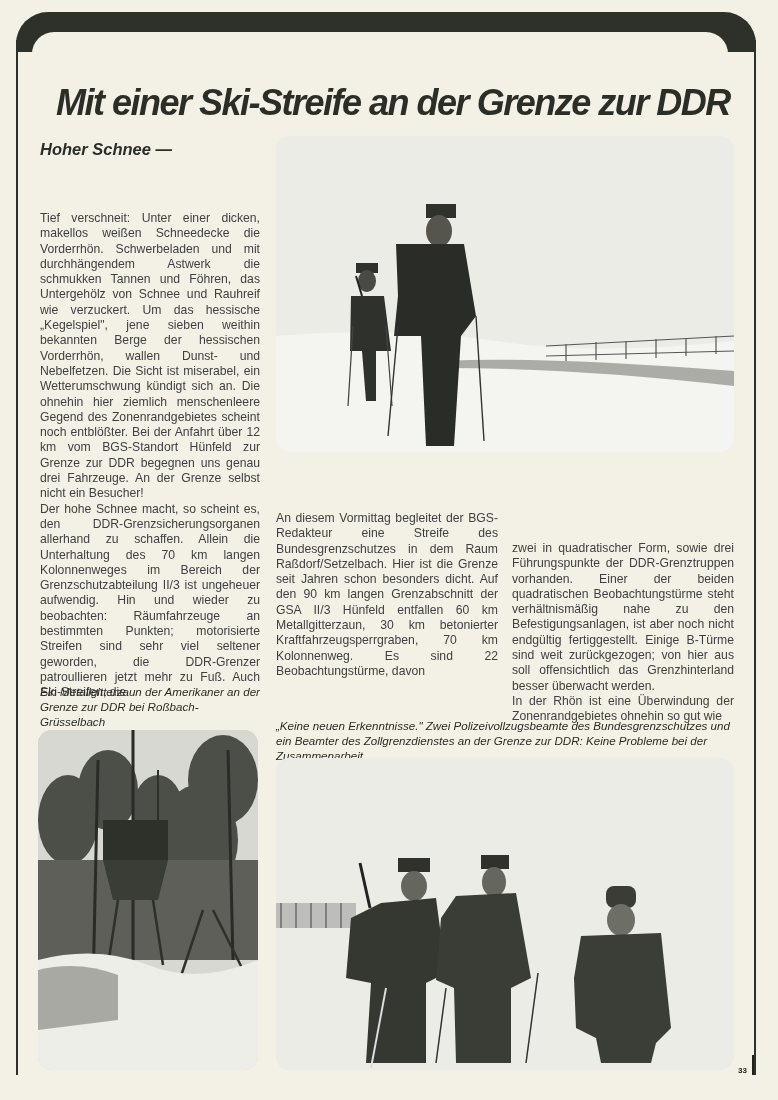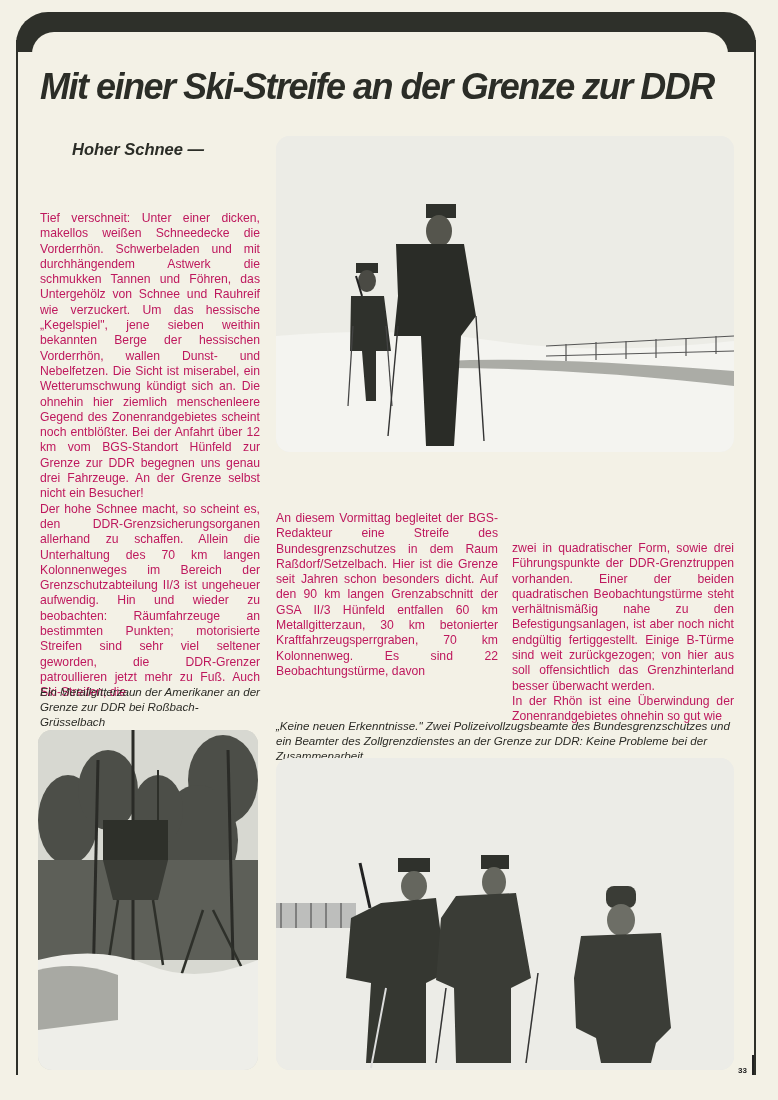--- a/index.html
+++ b/index.html
@@ -3,22 +3,22 @@
 <meta charset="utf-8">
 <style>
   html,body{margin:0;padding:0;}
   body{width:778px;height:1100px;background:#f3f1e6;position:relative;overflow:hidden;font-family:"Liberation Sans",sans-serif;color:#1f1f1c;}
   .page{position:absolute;left:0;top:0;width:778px;height:1100px;}
   .topbar{position:absolute;left:16px;top:12px;width:740px;height:40px;background:#2e302a;border-radius:32px 32px 0 0;}
   .topbar-inner{position:absolute;left:32px;top:32px;width:696px;height:40px;background:#f3f1e6;border-radius:22px 22px 0 0;}
   .rule-left{position:absolute;left:16px;top:40px;width:2px;height:1035px;background:#2e302a;}
   .rule-right{position:absolute;left:754px;top:40px;width:2px;height:1035px;background:#2e302a;}
   .title{position:absolute;left:40px;top:66px;font-size:36px;font-weight:bold;font-style:italic;letter-spacing:-1.5px;color:#2b2d27;white-space:nowrap;}
-  .subhead{position:absolute;left:40px;top:140px;width:220px;font-size:16.5px;font-weight:bold;font-style:italic;line-height:19px;color:#2b2d27;margin-left:32px;}
-  .body-text{position:absolute;font-size:12.2px;line-height:15.3px;text-align:justify;color:#be185d;}
+  .subhead{position:absolute;left:40px;top:140px;width:220px;font-size:16.5px;font-weight:bold;font-style:italic;line-height:19px;color:#2b2d27;}
+  .body-text{position:absolute;font-size:12.2px;line-height:15.3px;text-align:justify;color:#404040;}
   .col1{left:40px;top:211px;width:220px;}
   .col2{left:276px;top:511px;width:222px;}
   .col3{left:512px;top:526px;width:222px;margin-top:15px;}
   .body-text p{margin:0;}
   .caption{position:absolute;font-size:11.6px;font-style:italic;line-height:15px;color:#2b2b26;}
   .cap1{left:276px;top:455px;width:460px;white-space:nowrap;}
   .cap2{left:40px;top:684px;width:220px;}
   .cap3{left:276px;top:718px;width:460px;}
   .photo{position:absolute;border-radius:14px;overflow:hidden;background:#e9e9e2;}
   .photo1{left:276px;top:136px;width:458px;height:316px;background:linear-gradient(180deg,#ececE6 0%,#e7e8e2 60%,#f1f1ec 100%);}
@@ -29,21 +29,21 @@
 </style>
 </head>
 <body>
 
 <div class="page">
   <div class="topbar"></div>
   <div class="topbar-inner"></div>
   <div class="rule-left"></div>
   <div class="rule-right"></div>
 
-  <h1 class="title" style="margin:0;">Mit einer Ski-Streife an der Grenze zur DDR</h1>
+  <h1 class="title" style="margin:16px;">Mit einer Ski-Streife an der Grenze zur DDR</h1>
 
   <div class="subhead">
     <div>Hoher Schnee —</div>
   </div>
 
   <div class="body-text col1">
     <p>Tief verschneit: Unter einer dicken, makellos weißen Schneedecke die Vorderrhön. Schwerbeladen und mit durchhängendem Astwerk die schmukken Tannen und Föhren, das Unterge­hölz von Schnee und Rauhreif wie verzuckert. Um das hessische „Kegelspiel", jene sieben weithin bekannten Berge der hessischen Vorderrhön, wallen Dunst- und Nebelfetzen. Die Sicht ist miserabel, ein Wetterumschwung kündigt sich an. Die ohnehin hier ziemlich menschenleere Gegend des Zonenrandgebietes scheint noch entblößter. Bei der Anfahrt über 12 km vom BGS-Standort Hünfeld zur Grenze zur DDR begegnen uns genau drei Fahrzeuge. An der Grenze selbst nicht ein Besucher!</p>
     <p>Der hohe Schnee macht, so scheint es, den DDR-Grenzsicherungsorganen allerhand zu schaffen. Allein die Unterhaltung des 70 km langen Kolonnenweges im Bereich der Grenzschutzabteilung II/3 ist ungeheuer aufwendig. Hin und wieder zu beobachten: Räumfahrzeuge an bestimmten Punkten; motorisierte Streifen sind sehr viel seltener geworden, die DDR-Grenzer patroullieren jetzt mehr zu Fuß. Auch Ski-Streifen, die</p>
   </div>
 

